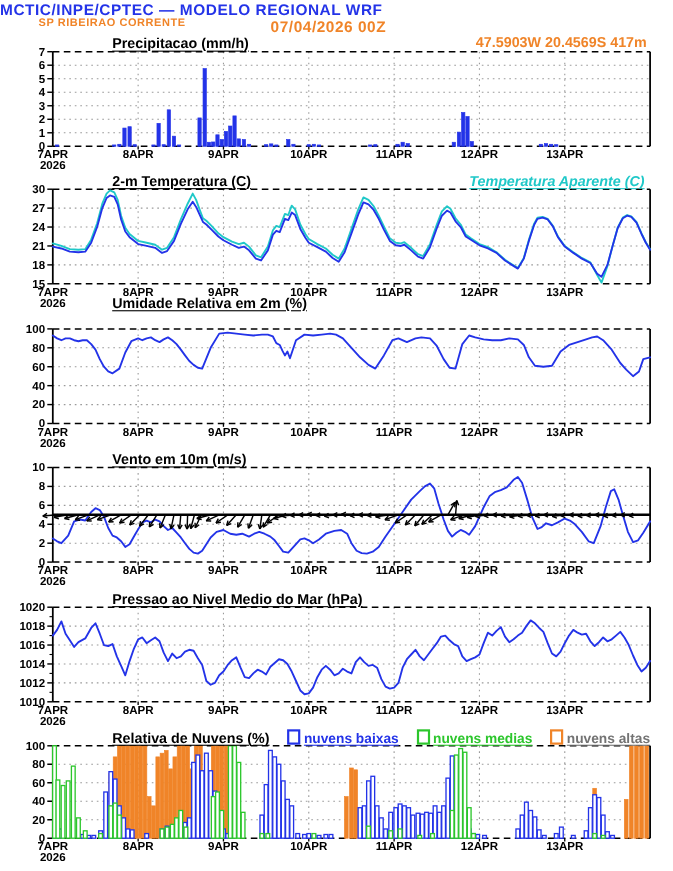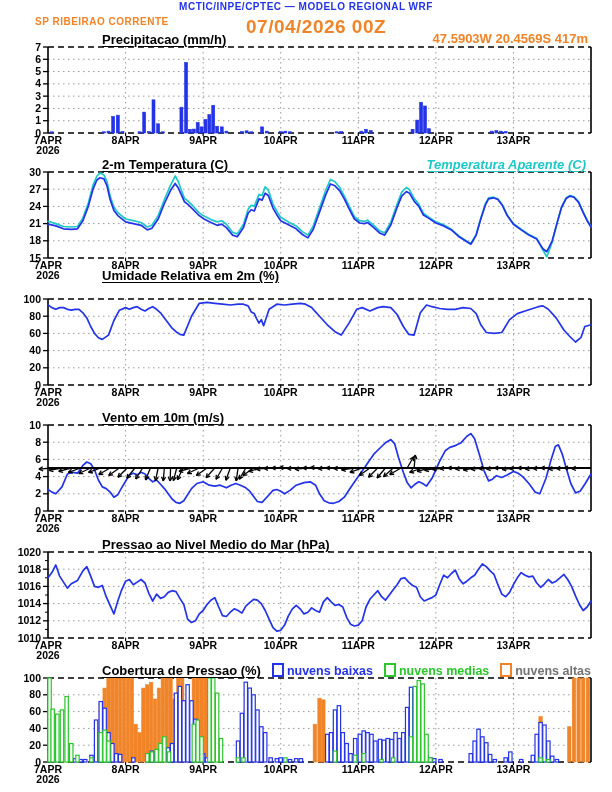--- a/index.html
+++ b/index.html
@@ -1,26 +1,26 @@
 <!DOCTYPE html>
 <html><head>
 <meta charset="utf-8">
 <style>
   html,body{margin:0;padding:0;}
   body{width:612px;height:792px;position:relative;background:#fff;
        font-family:"Liberation Sans",sans-serif;font-weight:bold;overflow:hidden;}
   .abs{position:absolute;white-space:nowrap;}
-  .hdr1{top:1px;left:0;right:0;text-align:center;font-size:10px;letter-spacing:.5px;color:#2333e8;}
+  .hdr1{top:1px;left:0;right:0;font-size:14px;letter-spacing:.5px;color:#2333e8;}
   .hdr-station{top:16px;left:35px;font-size:10px;letter-spacing:.5px;color:#f08428;}
-  .hdr-run{top:16px;left:246px;font-size:19px;letter-spacing:.5px;color:#f08428;}
+  .hdr-run{top:16px;left:246px;font-size:14px;letter-spacing:.5px;color:#f08428;}
   .coords{top:31px;right:24px;font-size:13px;color:#f08428;}
   .ptitle{font-size:13px;color:#000;text-decoration:underline;text-underline-offset:2px;padding-left:40px;}
   .cyan{color:#1fc8c8;font-style:italic;}
   .legend-row{top:663px;left:62px;right:21px;display:flex;justify-content:space-between;align-items:center;}
-  .legend-item{font-size:12.5px;text-underline-offset:2px;}
+  .legend-item{font-size:12.5px;text-decoration:underline;text-underline-offset:2px;}
   .lbox{display:inline-block;width:8px;height:10px;background:#fff;border:2px solid #000;
         margin-right:3px;vertical-align:-2px;text-decoration:none;}
   .c-blue{color:#2333e8;} .b-blue{border-color:#2333e8;}
   .c-green{color:#2cc62c;} .b-green{border-color:#2cc62c;}
   .c-orange{color:#737373;} .b-orange{border-color:#f08428;}
   svg{position:absolute;top:0;left:0;}
   svg text{font-family:"Liberation Sans",sans-serif;font-weight:bold;}
 </style>
 </head>
 <body>
@@ -715,17 +715,17 @@
   </svg>
 
 <div class="abs ptitle" style="top:32px;left:62px;">Precipitacao (mm/h)</div>
 <div class="abs ptitle" style="top:157px;left:62px;">2-m Temperatura (C)</div>
 <div class="abs ptitle cyan" style="top:157px;right:26px;">Temperatura Aparente (C)</div>
 <div class="abs ptitle" style="top:268px;left:62px;">Umidade Relativa em 2m (%)</div>
 <div class="abs ptitle" style="top:410px;left:62px;">Vento em 10m (m/s)</div>
 <div class="abs ptitle" style="top:537px;left:62px;">Pressao ao Nivel Medio do Mar (hPa)</div>
 
 <div class="abs legend-row">
-  <span class="ptitle">Cobertura de Pressao (%)</span>
+  <span class="ptitle">Relativa de Nuvens (%)</span>
   <span class="legend-item c-blue"><span class="lbox b-blue"></span><span>nuvens baixas</span></span>
   <span class="legend-item c-green"><span class="lbox b-green"></span><span>nuvens medias</span></span>
   <span class="legend-item c-orange"><span class="lbox b-orange"></span><span>nuvens altas</span></span>
 </div>
 
 </body></html>

